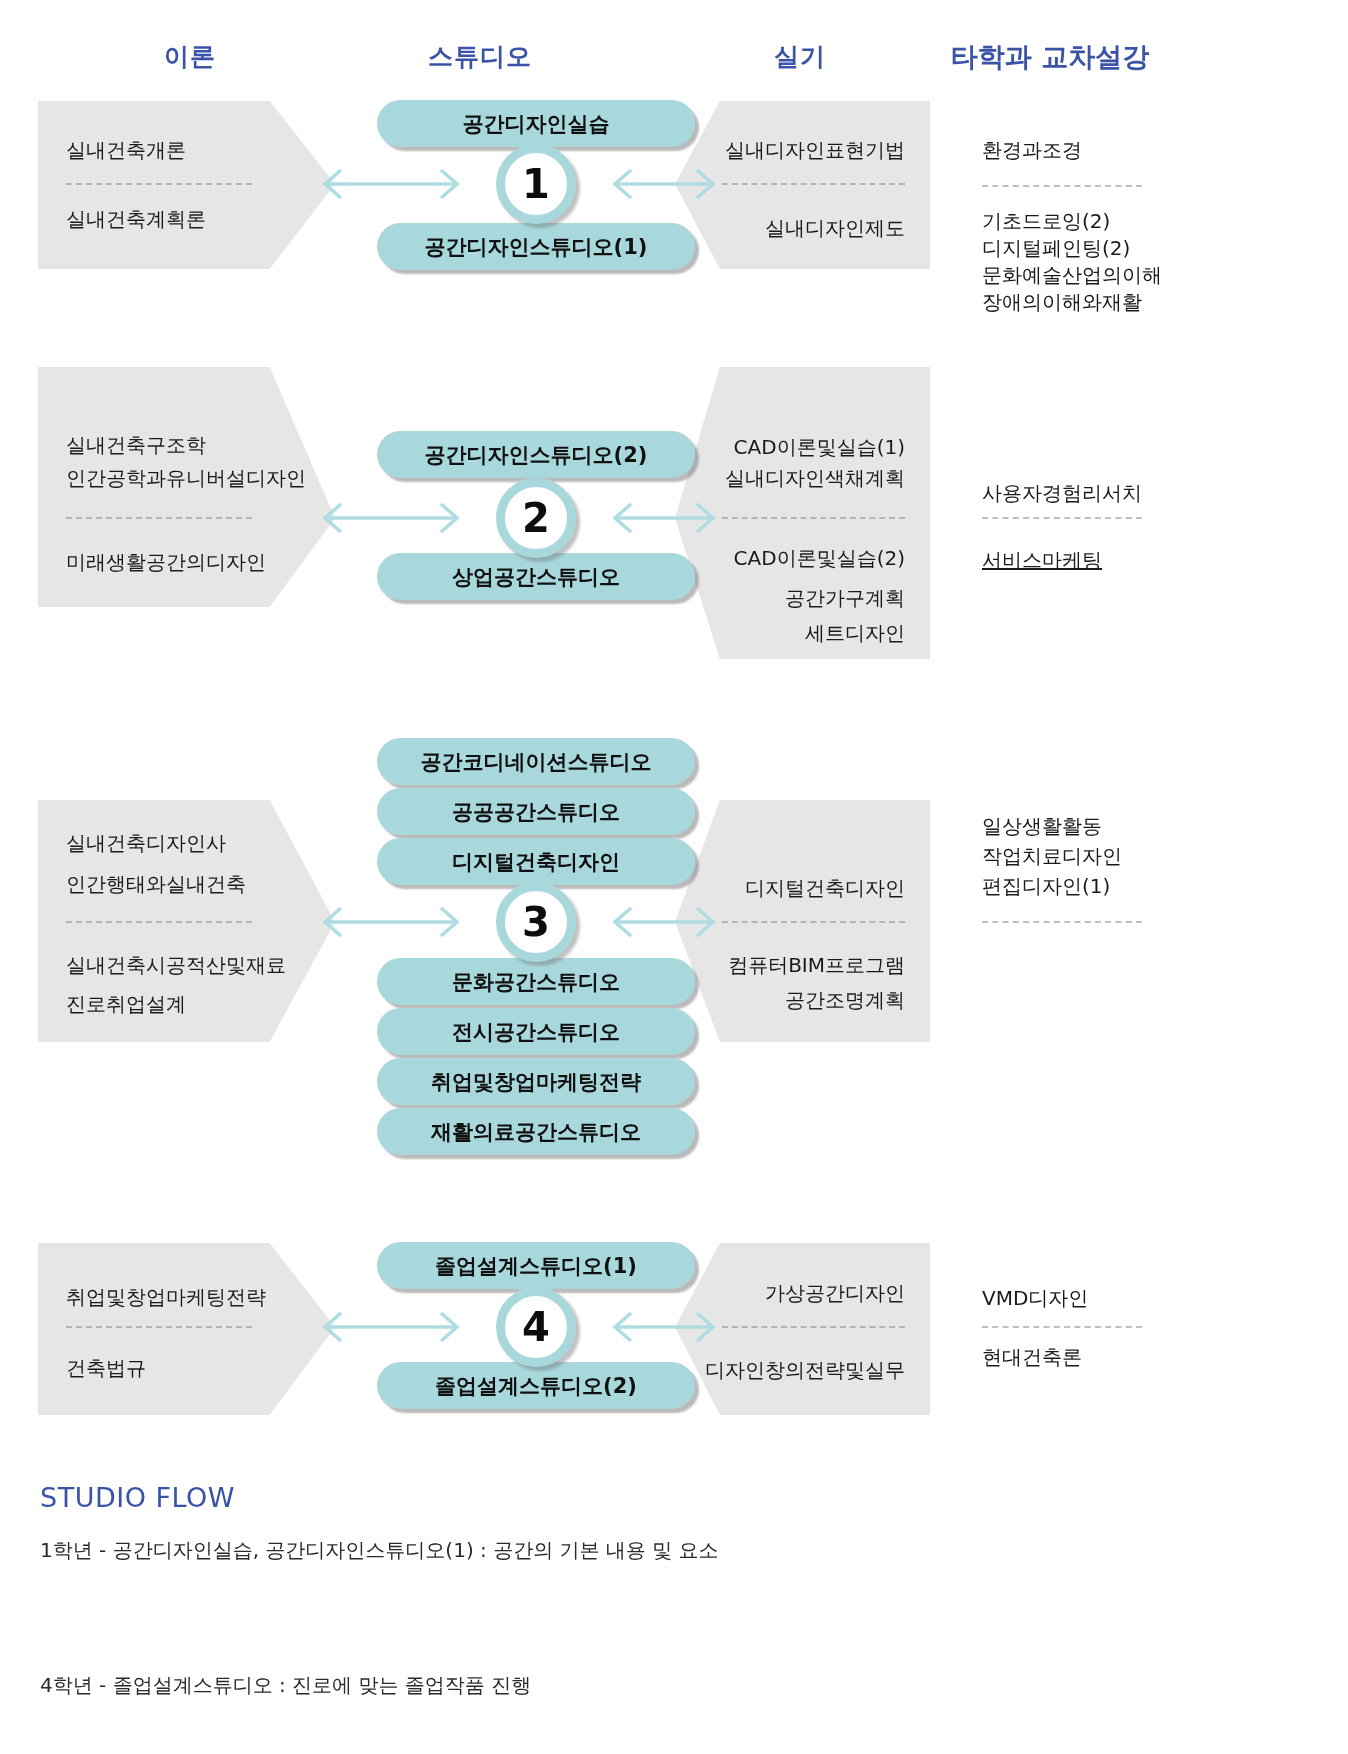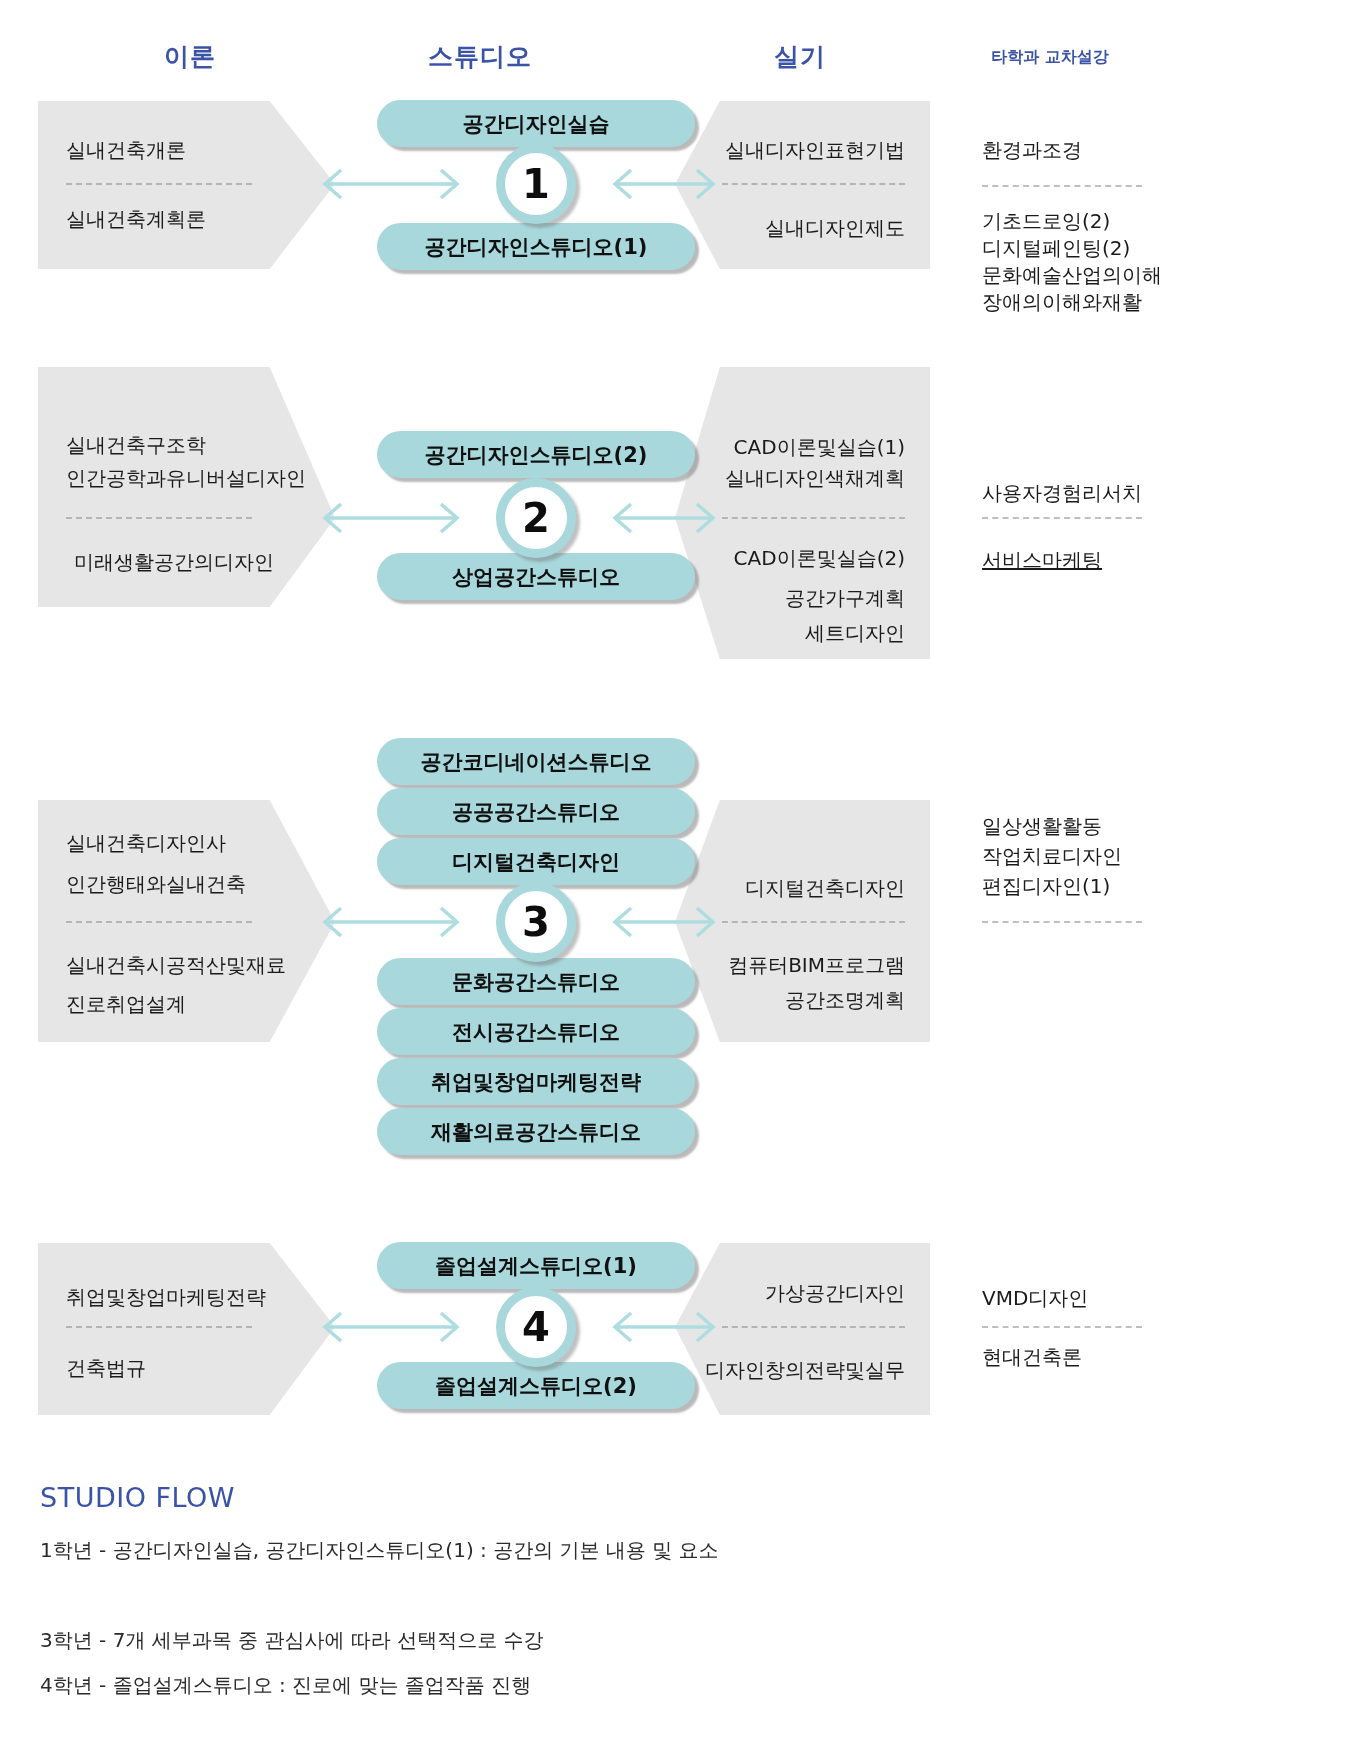--- a/index.html
+++ b/index.html
@@ -4,21 +4,21 @@
 <style>
   html,body{margin:0;padding:0;background:#ffffff;}
   .canvas{
     position:relative;width:1348px;height:1754px;background:#fff;
     font-family:"DejaVu Sans","Liberation Sans",sans-serif;overflow:hidden;padding-left:12px;
   }
   .col-header{
     position:absolute;top:40px;height:34px;line-height:34px;text-align:center;
     font-weight:bold;color:var(--blue);font-size:25px;letter-spacing:1px;
   }
-  .col-header.small{font-size:16px;letter-spacing:0;}
+  .col-header.small{font-size:27px;letter-spacing:0;}
   .gray-block{position:absolute;background:var(--gray);z-index:0;}
   .txt{
     position:absolute;color:var(--text);font-size:20px;font-weight:500;
     height:30px;line-height:30px;white-space:nowrap;z-index:2;
   }
   .txt.right{text-align:right;}
   .txt.cross{height:27px;line-height:27px;}
   .dash{position:absolute;border-top:2px dashed var(--dashed);z-index:1;}
   .dash.cross{border-top-color:#bfbfbf;}
   .pill{
@@ -97,21 +97,21 @@
             <polyline points="21,4 5,18 21,32" fill="none" stroke="#aedde1" stroke-width="3.5"></polyline>
             <polyline points="121,4 137,18 121,32" fill="none" stroke="#aedde1" stroke-width="3.5"></polyline>
           </svg></div>
         <div class="arrow" style="left: 610px; top: 500px;"><svg width="108" height="36" xmlns="http://www.w3.org/2000/svg">
             <line x1="5" y1="18" x2="103" y2="18" stroke="#aedde1" stroke-width="3.5"></line>
             <polyline points="21,4 5,18 21,32" fill="none" stroke="#aedde1" stroke-width="3.5"></polyline>
             <polyline points="87,4 103,18 87,32" fill="none" stroke="#aedde1" stroke-width="3.5"></polyline>
           </svg></div>
         <div class="txt" style="left: 66px; top: 430px;">실내건축구조학</div>
         <div class="txt" style="left: 66px; top: 463px;">인간공학과유니버설디자인</div>
-        <div class="txt" style="left: 66px; top: 547px; margin-left: 8px;">미래생활공간의디자인</div>
+        <div class="txt" style="left: 66px; top: 547px;">미래생활공간의디자인</div>
         <div class="pill" style="top: 431px;">공간디자인스튜디오(2)</div>
         <div class="pill" style="top: 553px;">상업공간스튜디오</div>
         <div class="circle" style="top: 478px;">
           <span>2</span>
         </div>
         <div class="txt right" style="left: 650px; width: 255px; top: 432px;">CAD이론및실습(1)</div>
         <div class="txt right" style="left: 650px; width: 255px; top: 463px;">실내디자인색채계획</div>
         <div class="txt right" style="left: 650px; width: 255px; top: 543px;">CAD이론및실습(2)</div>
         <div class="txt right" style="left: 650px; width: 255px; top: 583px;">공간가구계획</div>
         <div class="txt right" style="left: 650px; width: 255px; top: 618px;">세트디자인</div>
@@ -180,15 +180,14 @@
         </div>
         <div class="txt right" style="left: 650px; width: 255px; top: 1278px;">가상공간디자인</div>
         <div class="txt right" style="left: 650px; width: 255px; top: 1355px;">디자인창의전략및실무</div>
         <div class="txt cross" style="left: 982px; width: 230px; top: 1285px;">VMD디자인</div>
         <div class="txt cross" style="left: 982px; width: 230px; top: 1344px;">현대건축론</div>
       </div>
     </div>
 
   <div class="flow-title" style="top:1482px;">STUDIO FLOW</div>
   <div class="flow-line" style="top:1537px;">1학년 - 공간디자인실습, 공간디자인스튜디오(1) : 공간의 기본 내용 및 요소</div>
-  <div class="flow-line" style="top:1627px;">3학년 - 7개 세부과목 중 관심사에 따라 선택적으로 수강</div>
   <div class="flow-line" style="top:1672px;">4학년 - 졸업설계스튜디오 : 진로에 맞는 졸업작품 진행</div>
 </div>
 
 </body></html>

